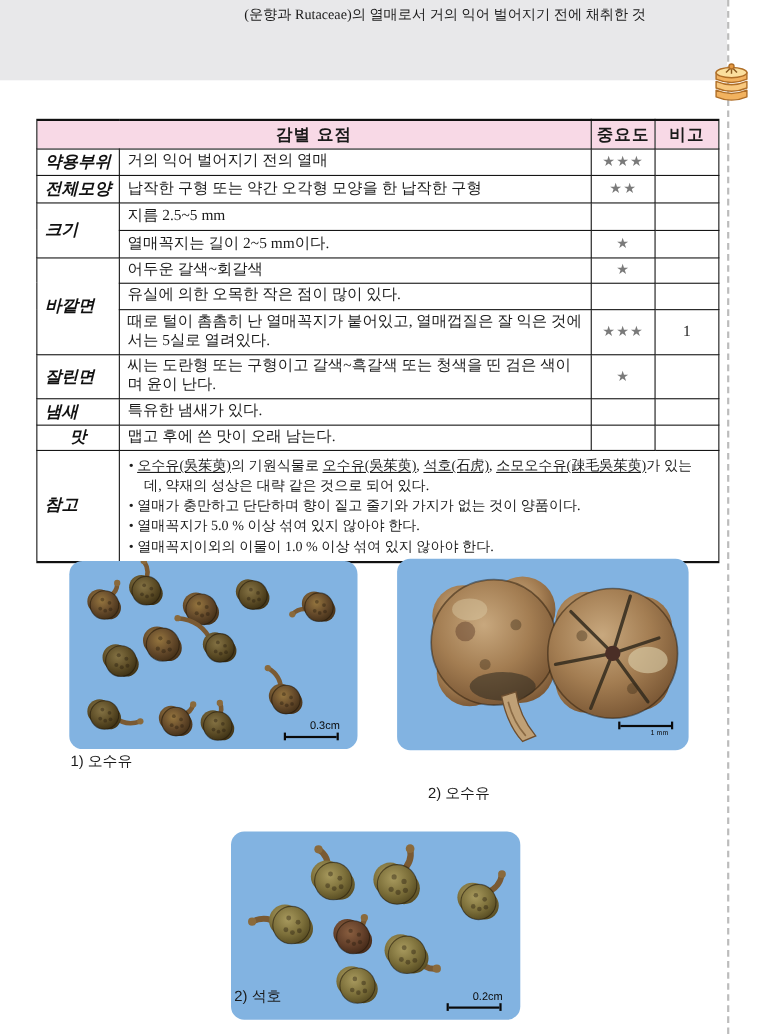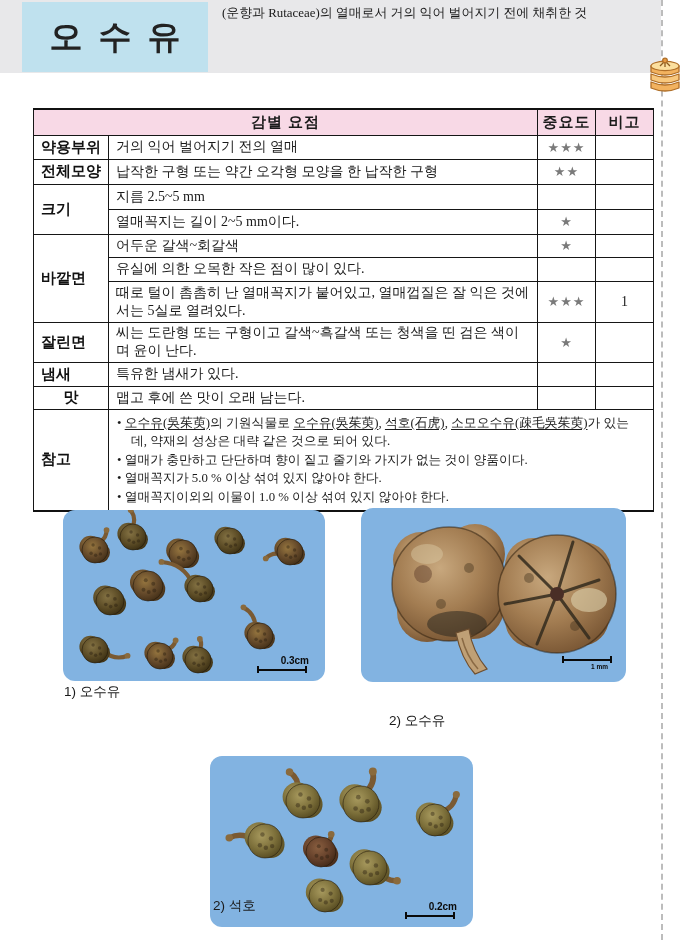--- a/index.html
+++ b/index.html
@@ -18,36 +18,36 @@
   .ul{text-decoration:underline;text-underline-offset:2px;}
   .dash{position:absolute;left:661px;top:0;height:940px;width:0;border-left:2px dashed #bcbcbc;}
   .bookmark{position:absolute;left:645px;top:52px;z-index:5;}
   
   table.spec{position:absolute;left:33px;top:96px;width:620px;border-collapse:collapse;
              table-layout:fixed;border:1px solid #111;border-top:2px solid #111;border-bottom:2px solid #111;margin-top:12px;}
   table.spec td,table.spec th{border:1px solid #161616;overflow:hidden;}
   th.hd{background:#f8d9e6;font-family:"Liberation Sans",sans-serif;font-weight:600;
         font-size:15px;letter-spacing:1px;color:#1a1a1a;}
   td.lab{font-family:"Liberation Sans",sans-serif;font-weight:bold;font-size:15px;
-         padding:0 7px;text-align:justify;text-align-last:justify;vertical-align:middle;color:#111;}
+         padding:0 7px;text-align:justify;text-align-last:justify;vertical-align:middle;color:#111;font-style:italic;}
   td.lab.center{text-align-last:center;}
   td.c{font-size:14px;padding:1px 4px 1px 7px;vertical-align:middle;line-height:18px;}
   td.star{text-align:center;vertical-align:middle;color:#7a7a7a;font-size:13px;letter-spacing:1px;
           font-family:"DejaVu Sans",sans-serif;}
   td.rem{text-align:center;vertical-align:middle;font-size:14px;}
   td.notes{padding:4px 8px;vertical-align:middle;}
   .bullet{display:block;padding-left:14px;text-indent:-14px;font-size:12.8px;line-height:18.6px;}
   .r26{height:26px}.r24{height:24px}.r25{height:25px}.r23{height:23px}.r41{height:41px}
   .r40{height:40px}.r89{height:89px}
   
   .photo{position:absolute;border-radius:12px;background:#82b3e1;}
   .photo svg{display:block;}
   .caption{position:absolute;font-family:"Liberation Sans",sans-serif;font-size:13.5px;color:#1a1a1a;}
   .scalebar{position:absolute;display:flex;flex-direction:column;align-items:center;z-index:3;}
-  .sb-label{font-family:"Liberation Sans",sans-serif;font-weight:bold;font-size:10px;color:#0a0a0a;line-height:11px;padding-left:25px;}
+  .sb-label{font-family:"Liberation Sans",sans-serif;font-weight:normal;font-size:10px;color:#0a0a0a;line-height:11px;padding-left:25px;}
   .sb-label.tiny{font-size:6.5px;line-height:7px;}
   .sb-bar{width:46px;height:7px;border-left:2px solid #0a0a0a;border-right:2px solid #0a0a0a;position:relative;}
   .sb-bar::after{content:'';position:absolute;left:0;right:0;top:2.5px;height:2px;background:#0a0a0a;}
   .defs{position:absolute;width:0;height:0;}
 </style>
 </head>
 <body>
 
 <div class="page">
 
@@ -75,23 +75,20 @@
       </radialGradient>
       <radialGradient id="gr" cx="40%" cy="35%" r="75%">
         <stop offset="0" stop-color="#8a5f40"></stop>
           <stop offset="0.55" stop-color="#64402a"></stop>
           <stop offset="1" stop-color="#3c2414"></stop>
       </radialGradient>
     </defs>
   </svg>
 
   <div class="topstrip"></div>
-  <div class="titlebox">
-    <span class="t">오수유</span>
-  </div>
 
   <div class="headtext">
     <div class="hline">(운향과 Rutaceae)의 열매로서 거의 익어 벌어지기 전에 채취한 것</div>
   </div>
 
   <div class="bookmark">
     <svg width="40" height="46" viewBox="0 0 40 46">
       <g stroke="#b06f28" stroke-width="1.3" stroke-linejoin="round">
         <path d="M6 30 q14 6 28 0 v6 q-14 6 -28 0 z" fill="#f2b25f"></path>
         <path d="M6 22 q14 6 28 0 v6 q-14 6 -28 0 z" fill="#f8c87e"></path>

